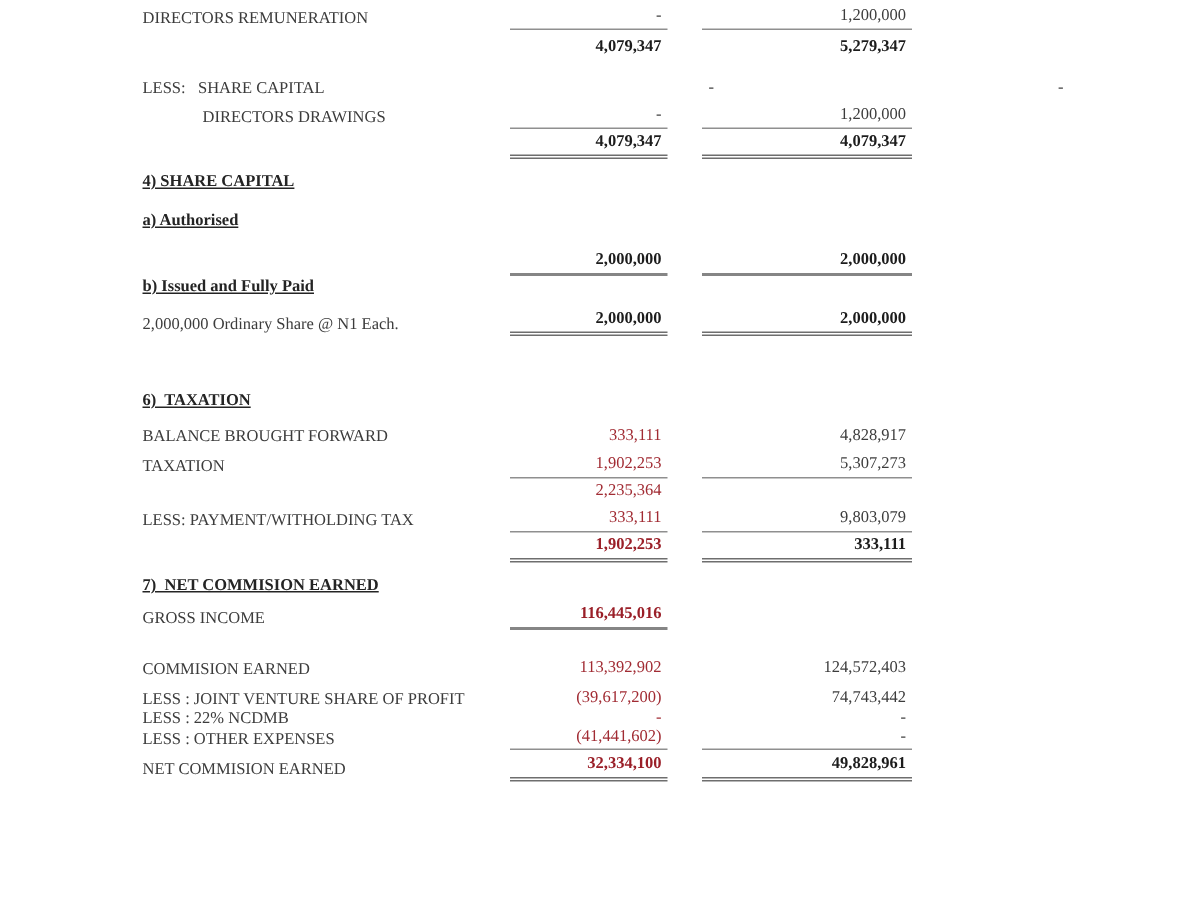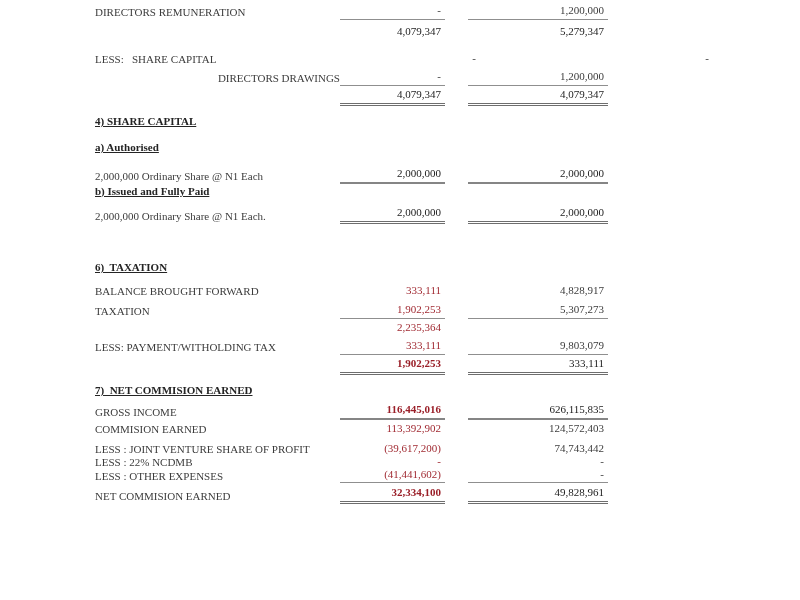--- a/index.html
+++ b/index.html
@@ -23,47 +23,47 @@
     align-items: end;
     line-height: 15px;
     height: 15px;
   }
   .r.tight { line-height: 13px; height: 13px; }
   .lab {
     grid-column: 1;
     white-space: pre;
     overflow: visible;
   }
-  .lab.indent2 { padding-left: 40px; text-align: right; }
+  .lab.indent2 { padding-left: 40px; }
   .num {
     text-align: right;
     padding: 0 4px 1px 0;
     align-self: stretch;
     display: flex; align-items: flex-end; justify-content: flex-end;
   }
   .c1 { grid-column: 2; }
   .c2 { grid-column: 4; }
   
   .u1 .num { border-bottom: 1px solid #8f8f8f; }
   .u2 .num { border-bottom: 2px solid #858585; }
   .ud .num { border-bottom: 3px double #6e6e6e; }
   
-  .bold { font-weight: normal; color: #1c1c1c; text-align: right; }
+  .bold { font-weight: bold; color: #1c1c1c; text-align: right; }
   .red  { color: #a12b33; }
   .redbold { color: #9a1f28; font-weight: bold; }
   .heading {
     font-weight: bold;
     text-decoration: underline;
     color: #242424;
     line-height: 15px;
     white-space: pre;
   }
   
   .mt3  { margin-top: 3px; }  .mt4  { margin-top: 4px; }
-  .mt5  { margin-top: 4px; }  .mt6  { margin-top: 6px; }
+  .mt5  { margin-top: 21px; }  .mt6  { margin-top: 6px; }
   .mt8  { margin-top: 8px; }  .mt11 { margin-top: 11px; }
   .mt12 { margin-top: 12px; gap: 35px; } .mt26 { margin-top: 40px; }
 </style>
 </head>
 <body>
 
 <div class="sheet">
 
   <div class="r u1">
     <span class="lab">DIRECTORS REMUNERATION</span>
@@ -87,21 +87,20 @@
   </div>
   <div class="r ud mt3">
     <span class="lab"></span>
     <span class="num c1 bold">4,079,347</span>
     <span class="num c2 bold">4,079,347</span>
   </div>
 
   <div class="heading mt12">4) SHARE CAPITAL</div>
   <div class="heading mt11">a) Authorised</div>
   <div class="r u2 mt11">
-    <span class="lab">2,000,000 Ordinary Share @ N1 Each</span>
     <span class="num c1 bold">2,000,000</span>
     <span class="num c2 bold">2,000,000</span>
   </div>
   <div class="heading mt3">b) Issued and Fully Paid</div>
   <div class="r ud mt6">
     <span class="lab">2,000,000 Ordinary Share @ N1 Each.</span>
     <span class="num c1 bold">2,000,000</span>
     <span class="num c2 bold">2,000,000</span>
   </div>
 
@@ -127,21 +126,20 @@
   </div>
   <div class="r ud mt3">
     <span class="num c1 redbold">1,902,253</span>
     <span class="num c2 bold">333,111</span>
   </div>
 
   <div class="heading mt12">7)  NET COMMISION EARNED</div>
   <div class="r u2 mt4">
     <span class="lab">GROSS INCOME</span>
     <span class="num c1 redbold">116,445,016</span>
-    <span class="num c2 bold">626,115,835</span>
   </div>
   <div class="r mt5">
     <span class="lab">COMMISION EARNED</span>
     <span class="num c1 red">113,392,902</span>
     <span class="num c2">124,572,403</span>
   </div>
   <div class="r tight mt6">
     <span class="lab">LESS : JOINT VENTURE SHARE OF PROFIT</span>
     <span class="num c1 red">(39,617,200)</span>
     <span class="num c2">74,743,442</span>

